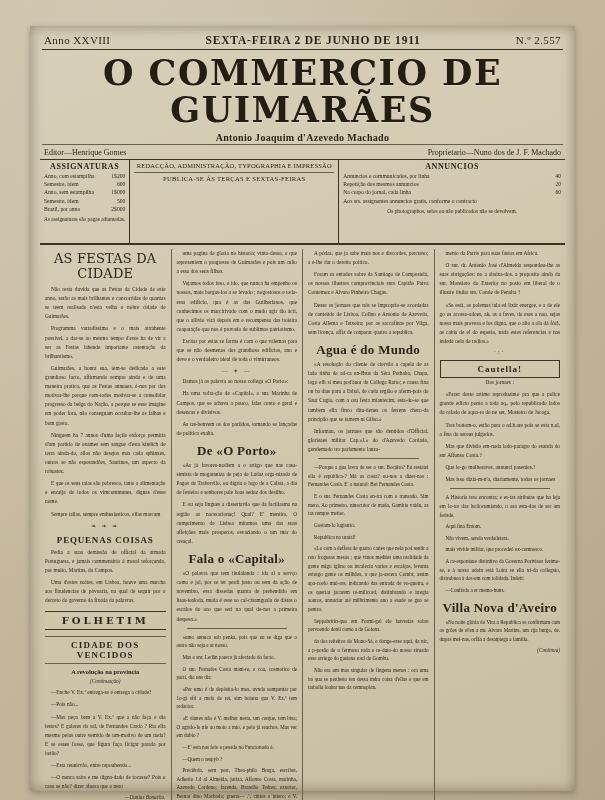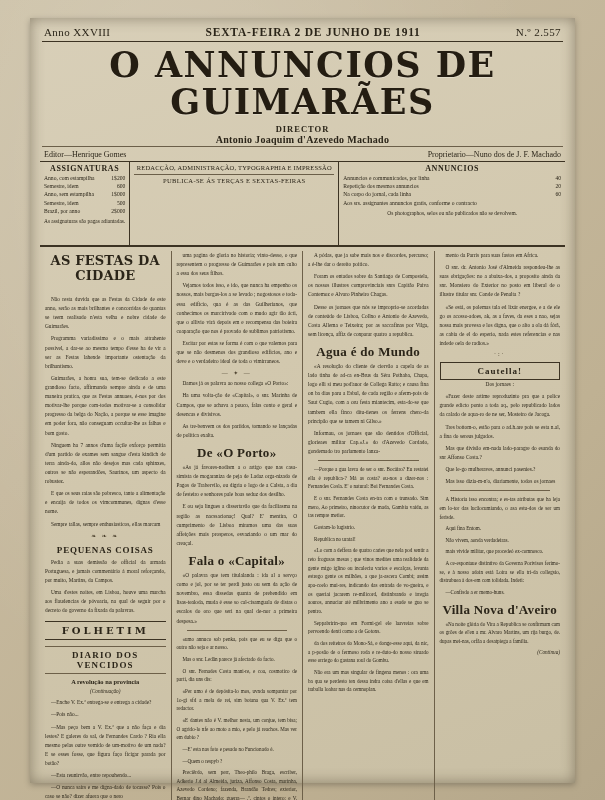--- a/index.html
+++ b/index.html
@@ -8,21 +8,21 @@
     font-family:"Liberation Serif", serif;
     color:#2b2519;
   }
   .page{
     position:relative;width:605px;height:800px;
     background:
       radial-gradient(ellipse at 30% 20%, rgba(255,255,255,0.16), rgba(0,0,0,0) 60%),
       linear-gradient(135deg,#cdc2a8 0%,#c6b99e 35%,#bfb193 70%,#b5a78a 100%);
   }
   .sheet{
-    position:absolute;left:30px;top:18px;width:545px;height:765px;
+    position:absolute;left:30px;top:26px;width:545px;height:765px;
     background:linear-gradient(160deg,#d8cfb8 0%,#d2c8ae 45%,#c9bfa4 100%);
     box-shadow:0 0 14px rgba(60,48,30,.45) inset, 0 2px 6px rgba(0,0,0,.25);
     padding:0;
   }
   .inner{position:absolute;left:10px;top:8px;right:10px;bottom:6px;}
 
   
   .topline{
     display:flex;justify-content:space-between;align-items:flex-end;
     font-size:11px;letter-spacing:.4px;padding:0 4px 2px 4px;
@@ -62,22 +62,22 @@
   .bx td.r{text-align:right;white-space:nowrap;}
   .mid-addr{text-align:center;font-size:8.5px;font-weight:bold;letter-spacing:.3px;margin-top:2px;}
   .mid-sub{text-align:center;font-size:6.6px;letter-spacing:.3px;margin-top:3px;border-top:.6px solid #6b5f49;padding-top:2px;}
   .note{font-size:5.4px;text-align:center;margin-top:3px;line-height:1.4;}
 
   
   .cols{display:flex;margin-top:4px;height:592px;}
   .col{width:25%;padding:0 5px;position:relative;}
   .col + .col{border-left:.7px solid #6d6049;}
   .h-art{
-    font-family:"DejaVu Serif",serif;font-weight:bold;font-size:13px;letter-spacing:.2px;
-    text-align:center;margin:2px 0 12px 0;
+    font-family:"DejaVu Serif",serif;font-weight:normal;font-size:13px;letter-spacing:.2px;
+    text-align:center;margin:2px 0 4px 0;
   }
   .h-sub{
     font-weight:bold;font-size:9px;text-align:center;letter-spacing:.8px;margin:6px 0 3px 0;
   }
   .h-sub2{font-weight:bold;font-size:13px;text-align:center;margin:5px 0 2px 0;letter-spacing:.3px;}
   p.t{
     font-size:5.3px;line-height:1.72;text-align:justify;margin:0 0 3px 0;
     text-indent:6px;
     word-spacing:.2px;
   }
@@ -114,24 +114,23 @@
  <div class="sheet">
   <div class="inner">
 
     <div class="topline">
       <div>Anno XXVIII</div>
       <div class="mid">SEXTA-FEIRA 2 DE JUNHO DE 1911</div>
       <div>N.º 2.557</div>
     </div>
     <div class="rule"></div>
 
-    <div class="title">O ANNUNCIOS DE GUIMARÃES</div>
+    <div class="title">O COMMERCIO DE GUIMARÃES</div>
 
     <div class="director">
-      <div>DIRECTOR</div>
       <div class="nm">Antonio Joaquim d'Azevedo Machado</div>
     </div>
 
     <div class="rule thin"></div>
     <div class="ownerline">
       <div>Editor—Henrique Gomes</div>
       <div>Proprietario—Nuno dos de J. F. Machado</div>
     </div>
 
     <div class="boxrow">
@@ -206,21 +205,21 @@
         <p class="t">E que os seus raias são pobresco, tanto a alimentação e encaija de todos os vimcommunes, dignas d'esse nome.</p>
         <p class="t">Sempre tallas, sempre enthusiasticos, ellas marcam</p>
         <div class="sep">❧ ❧ ❧</div>
         <div class="h-sub">PEQUENAS COISAS</div>
         <p class="t">Pedia a suas demissão de official da armada Portuguesa, e jamais commentário á moral reforçando, por muito, Martins, da Campos.</p>
         <p class="t">Uma d'estes noites, em Lisboa, houve uma marcha aos flaudencias de póvoaria, na qual de seguir por o decreto do governo da fixada da palavras.</p>
 
         <div class="folhetim">
           <div class="ttl">FOLHETIM</div>
         </div>
-        <div class="bookttl">DIARIO DOS VENCIDOS</div>
+        <div class="bookttl">CIDADE DOS VENCIDOS</div>
         <div class="bookst">A revolução na provincia</div>
         <div class="cont">(Continuação)</div>
         <p class="t">—Enche V. Ex.ª entrega-se e entrega a cidade?</p>
         <p class="t">—Pois não...</p>
         <p class="t">—Mas peço bem a V. Ex.ª que a não faça e dia lestes? E galeres do sal, de Fernandes Cardo ? Ria ella mesmo pelas outre vemido de um-motivo de um nada? E se esses fosse, que figura faço ficigar parada por botão?</p>
         <p class="t">—Esta reunirvão, entre repouhendo...</p>
         <p class="t">—O nunca sairs e me digna-dado de tocasse? Pois o caso se não? dizer afuera que o nero</p>
         <div class="sign">—Dantas Bonacho.</div>
       </div>
 

